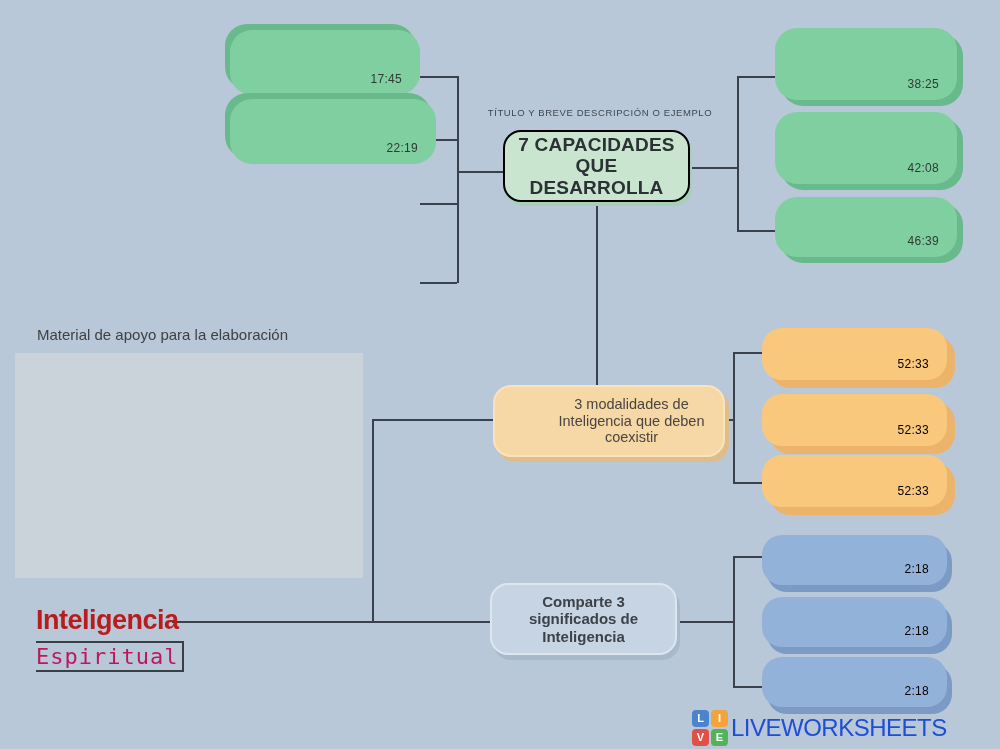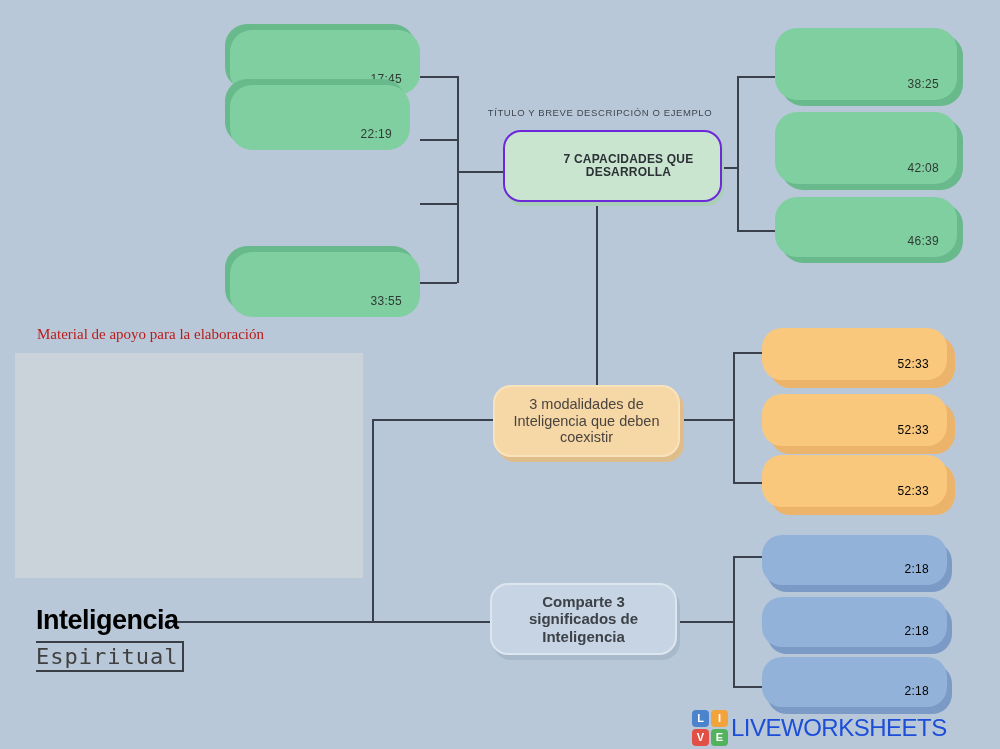--- a/index.html
+++ b/index.html
@@ -21,49 +21,48 @@
   .green-r{background:#80cfa0;box-shadow:6px 6px 0 0 #68ba8c;}
   .orange-b{background:#fac87d;border-radius:20px;box-shadow:8px 8px 0 0 #ecb46b;}
   .blue-b{background:#92b2d9;border-radius:20px;box-shadow:5px 7px 0 0 #7b9ac5;}
   .blue-b .ts,.orange-b .ts{color:#000000;}
   
   .node{
     position:absolute;border-radius:18px;display:flex;
     align-items:center;justify-content:center;text-align:center;
   }
   .node-cap{
-    background:#c9e5d0;border:2px solid #6d28d9;
+    background:#c9e5d0;border:2px solid #000000;
     box-shadow:2px 4px 0 0 #a9cfb6;
-    font-weight:700;font-size:12px;line-height:1.12;color:#2b3135;
+    font-weight:700;font-size:19px;line-height:1.12;color:#2b3135;
     letter-spacing:.2px;
-    padding-left:32px;
   }
   .node-mod{
     background:#f6d8a7;border:2px solid #f9e3bd;
     box-shadow:4px 5px 0 0 #dfbd8a;
-    font-size:14.5px;line-height:1.15;color:#4a4440;font-weight:500;
+    font-size:14.5px;line-height:1.15;color:#4a4440;font-weight:500;padding-left:45px;
   }
   .node-sig{
     background:#c7d4e3;border:2px solid #dde6ef;
     box-shadow:3px 5px 0 0 #a9b9cc;
     font-weight:700;font-size:15px;line-height:1.15;color:#3c4248;
   }
   .caption{
     position:absolute;text-align:center;
     font-size:9.5px;letter-spacing:.6px;color:#40454e;
   }
-  .support-label{position:absolute;font-size:15px;color:#b91c1c;font-family:Liberation Serif, serif;}
+  .support-label{position:absolute;font-size:15px;color:#404040;}
   .placeholder{position:absolute;background:#cbd3da;}
   .title1{
-    position:absolute;font-size:27px;font-weight:700;color:#000000;
+    position:absolute;font-size:27px;font-weight:700;color:#b91c1c;
     letter-spacing:-.5px;
   }
   .title2{
     position:absolute;font-family:"DejaVu Sans Mono",monospace;
-    font-size:22px;font-weight:400;color:#404040;letter-spacing:1px;
+    font-size:22px;font-weight:400;color:#be185d;letter-spacing:1px;
     border-top:2px solid #3a3f46;border-right:2px solid #3a3f46;
     border-bottom:2px solid #3a3f46;padding:1px 4px 1px 0;
   }
   
   .brand{position:absolute;display:flex;align-items:center;}
   .logo-grid{
     display:grid;grid-template-columns:17px 17px;grid-auto-rows:17px;
     gap:2px;margin-right:3px;
   }
   .logo-sq{
@@ -105,25 +104,22 @@
   <div class="hline" style="left:733px;top:556px;width:29px"></div>
   <div class="hline" style="left:733px;top:686px;width:29px"></div>
 
   <div class="hline" style="left:172px;top:621px;width:318px"></div>
   <div class="vline" style="left:372px;top:419px;height:203px"></div>
   <div class="hline" style="left:372px;top:419px;width:121px"></div>
 
   <div class="vbox green-l" style="left:230px;top:30px;width:190px;height:65px">
     <span class="ts">17:45</span>
   </div>
-  <div class="vbox green-l" style="left:230px;top:85px;width:180px;height:65px">
+  <div class="vbox green-l" style="left:230px;top:99px;width:206px;height:65px">
     <span class="ts">22:19</span>
-  </div>
-  <div class="vbox green-l" style="left:230px;top:252px;width:190px;height:65px">
-    <span class="ts">33:55</span>
   </div>
 
   <div class="vbox green-r" style="left:775px;top:28px;width:182px;height:72px">
     <span class="ts">38:25</span>
   </div>
   <div class="vbox green-r" style="left:775px;top:112px;width:182px;height:72px">
     <span class="ts">42:08</span>
   </div>
   <div class="vbox green-r" style="left:775px;top:197px;width:182px;height:60px">
     <span class="ts">46:39</span>

